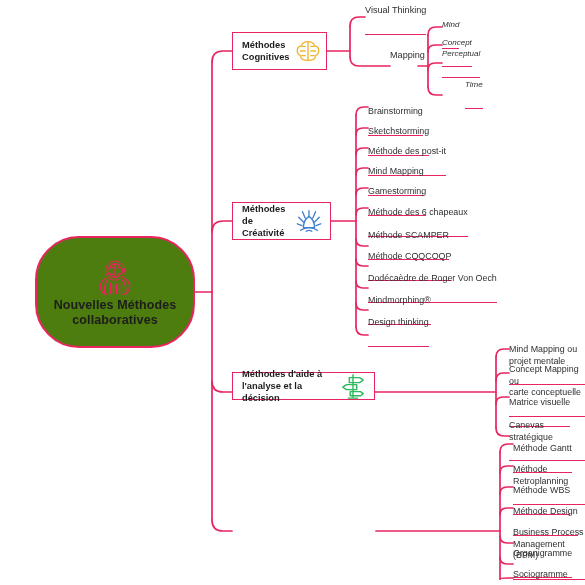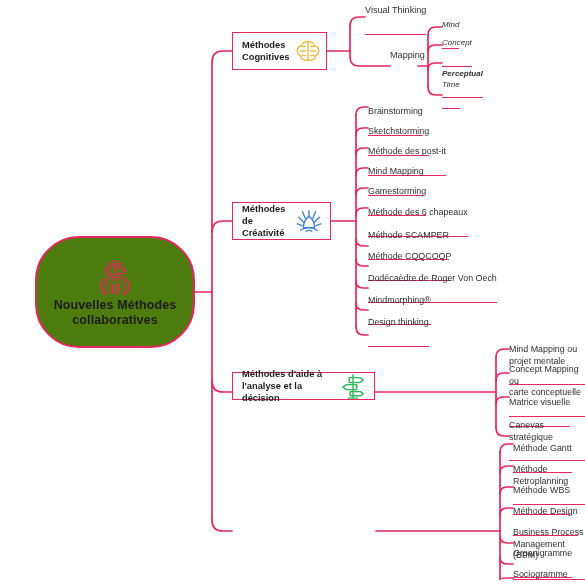--- a/index.html
+++ b/index.html
@@ -164,22 +164,22 @@
         <path d="M22 10 h-4 M23 15 h-5 M21.5 20 h-3.5"></path>
       </g>
     </svg>
   </div>
 
   <div class="leaf mid" style="left:365px;top:5px;">Visual Thinking</div>
   <div class="leaf plain mid" style="left:390px;top:50px;">Mapping</div>
 
   <div class="leaf ital" style="left:442px;top:19px;">Mind</div>
   <div class="leaf ital" style="left:442px;top:37px;">Concept</div>
-  <div class="leaf ital" style="left:442px;top:68px;font-weight:bold;">Perceptual</div>
-  <div class="leaf ital" style="left:442px;top:79px;">Time</div>
+  <div class="leaf ital" style="left:442px;top:48px;">Perceptual</div>
+  <div class="leaf ital" style="left:465px;top:79px;">Time</div>
 
   <div class="bnode" style="left:232px;top:202px;width:99px;height:38px;">
     <div class="b-text">Méthodes
 de Créativité</div>
     <svg class="b-icon" viewBox="0 0 30 30">
       <g fill="none" stroke="#3f7fd0" stroke-width="1.4" stroke-linecap="round" stroke-linejoin="round">
         <path d="M9 22 q0 -8 6 -12 q6 4 6 12 z"></path>
         <path d="M15 10 V4"></path>
         <path d="M11 12 L8 5 M19 12 L22 5"></path>
         <path d="M9 16 L4 11 M21 16 L26 11"></path>

